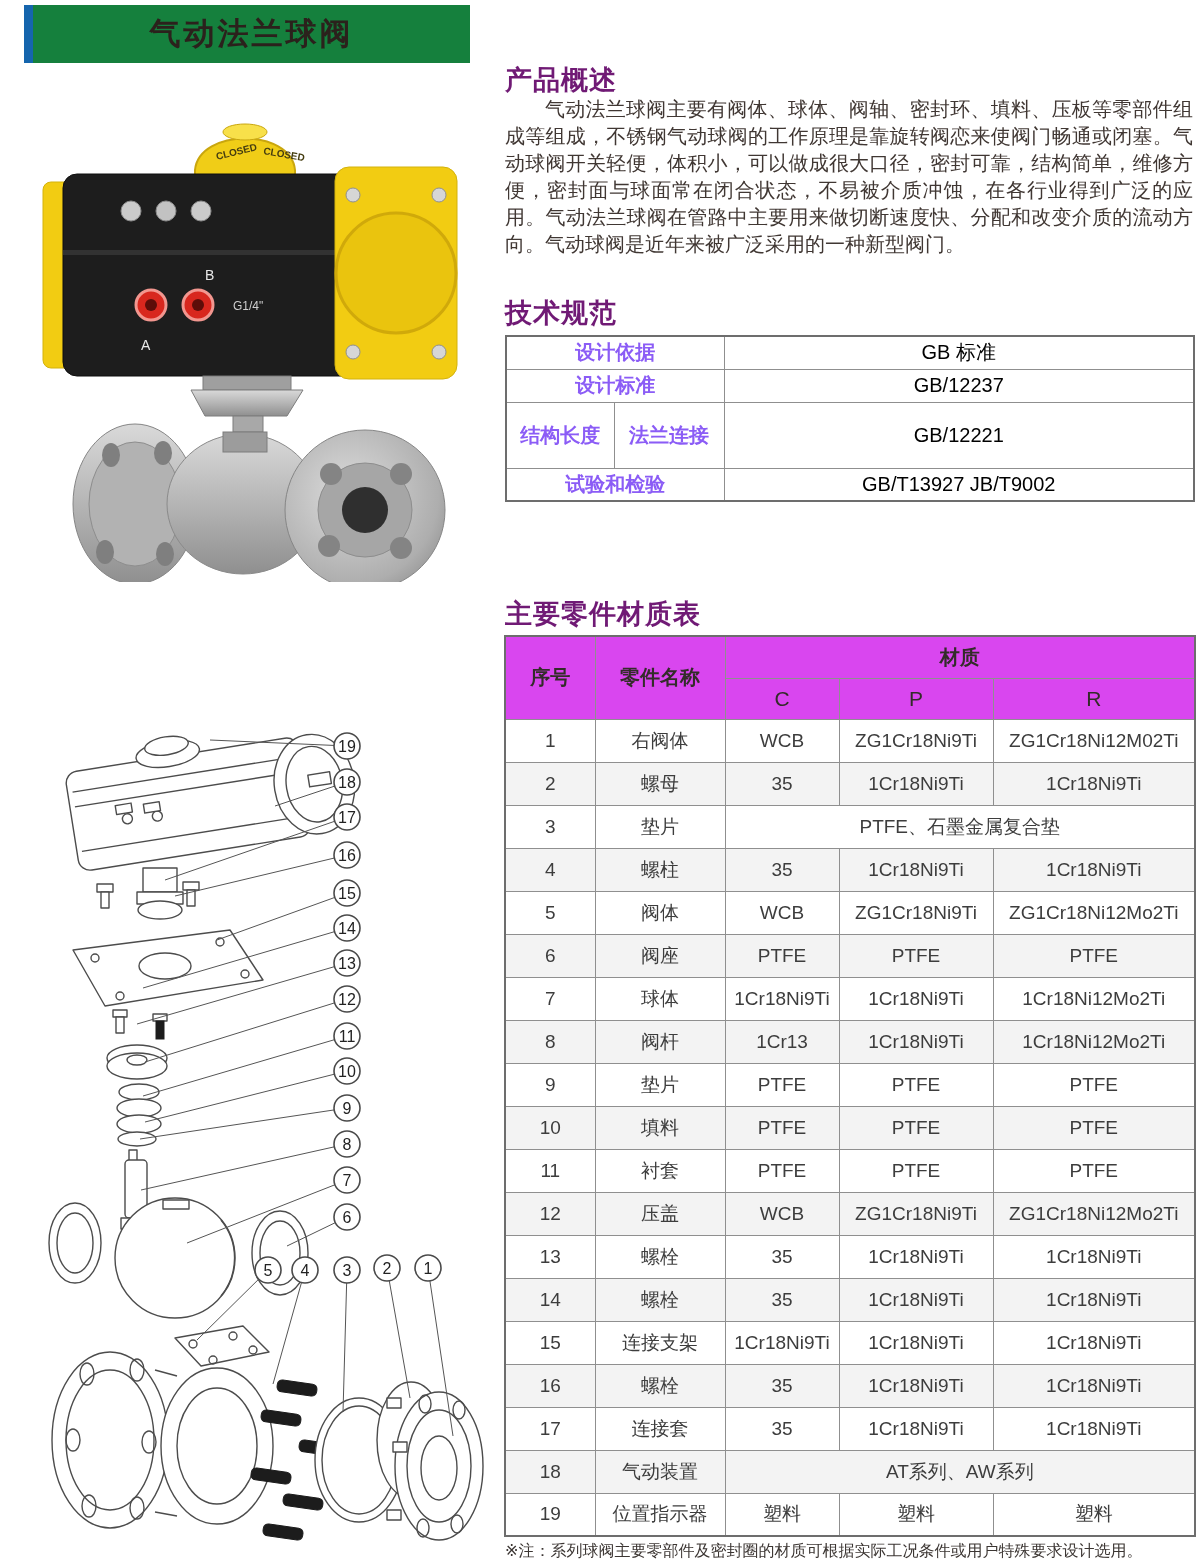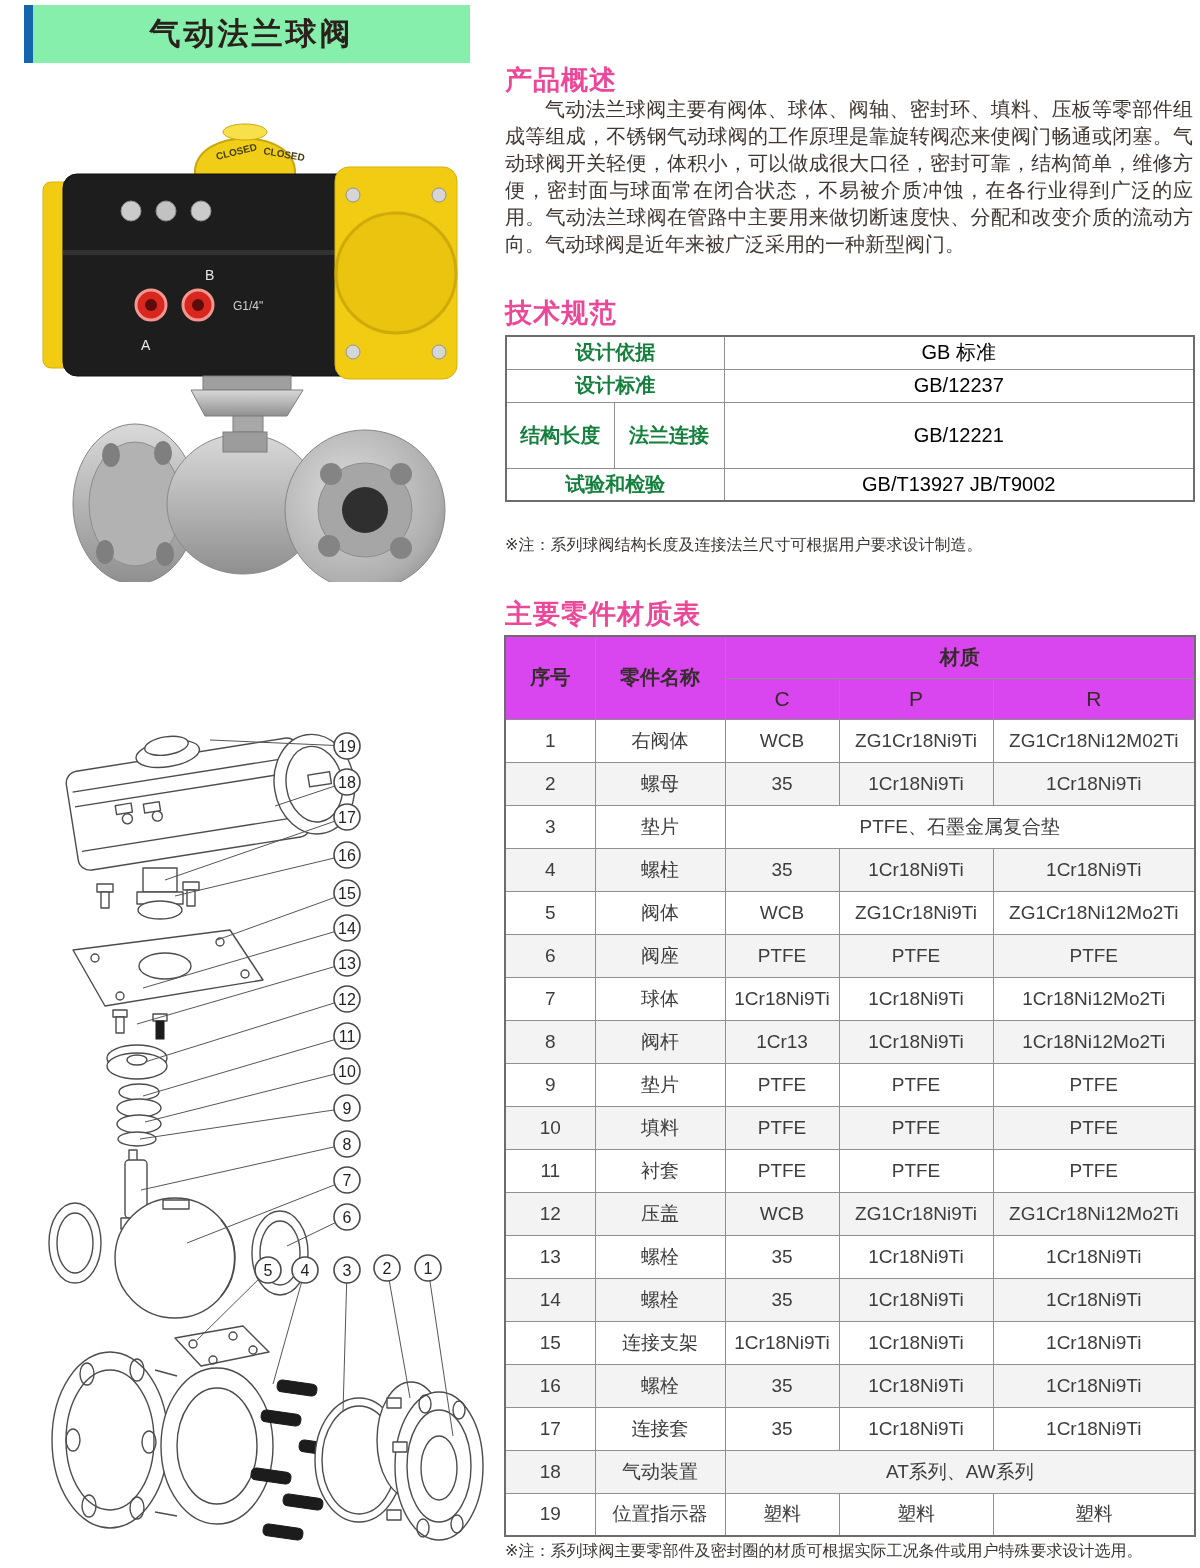--- a/index.html
+++ b/index.html
@@ -7,47 +7,47 @@
     width:1200px;height:1568px;position:relative;background:#ffffff;
     font-family:"Liberation Sans","DejaVu Sans",sans-serif;color:#3a3330;
     overflow:hidden;
   }
   .page{position:absolute;inset:0;}
 
   
   .title-accent{position:absolute;left:24px;top:5px;width:9px;height:58px;background:#1565ad;}
   .title-bar{
     position:absolute;left:33px;top:5px;width:437px;height:58px;margin:0;
-    background:#86efac;color:#2b211c;font-size:31px;font-weight:bold;
+    background:#15803d;color:#2b211c;font-size:31px;font-weight:bold;
     letter-spacing:3px;text-align:center;line-height:58px;
   }
 
   
-  .sec-h{position:absolute;margin:0;font-size:27px;font-weight:bold;color:#ec4899;letter-spacing:1px;}
+  .sec-h{position:absolute;margin:0;font-size:27px;font-weight:bold;color:#701a75;letter-spacing:1px;}
   .h-overview{left:505px;top:62px;}
   .h-specs{left:505px;top:295px;}
   .h-materials{left:505px;top:596px;}
 
   
   .overview-text{
     position:absolute;left:505px;top:96px;width:688px;margin:0;
     font-size:20px;line-height:27px;text-align:justify;text-indent:2em;
     color:#403733;font-weight:500;
   }
 
   
   table{border-collapse:collapse;table-layout:fixed;}
   td,th{border:1px solid #8f8f8f;text-align:center;vertical-align:middle;
         overflow:hidden;white-space:nowrap;padding:0 2px;}
 
   
   .spec-table{position:absolute;left:505px;top:335px;width:688px;border:2px solid #6d6d6d;}
   .spec-table tr{height:33px;}
   .spec-table tr.tall{height:66px;margin-top:44px;}
-  .spec-table .lbl{font-weight:bold;font-size:20px;color:#15803d;background:#fff;}
+  .spec-table .lbl{font-weight:bold;font-size:20px;color:#8b5cf6;background:#fff;}
   .spec-table .val{font-size:20px;color:#000000;background:#fff;}
 
   .note{position:absolute;left:505px;margin:0;font-size:16px;color:#3c3633;}
   .note-specs{top:535px;}
   .note-materials{top:1541px;text-align:right;}
 
   
   .mat-table{position:absolute;left:504px;top:635px;width:690px;border:2px solid #6d6d6d;}
   .mat-table thead tr.r1{height:42px;}
   .mat-table thead tr.r2{height:41px;}
@@ -180,21 +180,20 @@
       <td class="lbl">结构长度</td>
       <td class="lbl">法兰连接</td>
       <td class="val">GB/12221</td>
     </tr>
     <tr>
       <td class="lbl" colspan="2">试验和检验</td>
       <td class="val">GB/T13927 JB/T9002</td>
     </tr>
   </tbody>
     </table>
-  <p class="note note-specs">※注：系列球阀结构长度及连接法兰尺寸可根据用户要求设计制造。</p>
 
   <h2 class="sec-h h-materials">主要零件材质表</h2>
   <table class="mat-table">
     <colgroup>
       <col style="width:90px">
         <col style="width:130px">
         <col style="width:114px">
         <col style="width:154px">
         <col style="width:202px">
     </colgroup>

